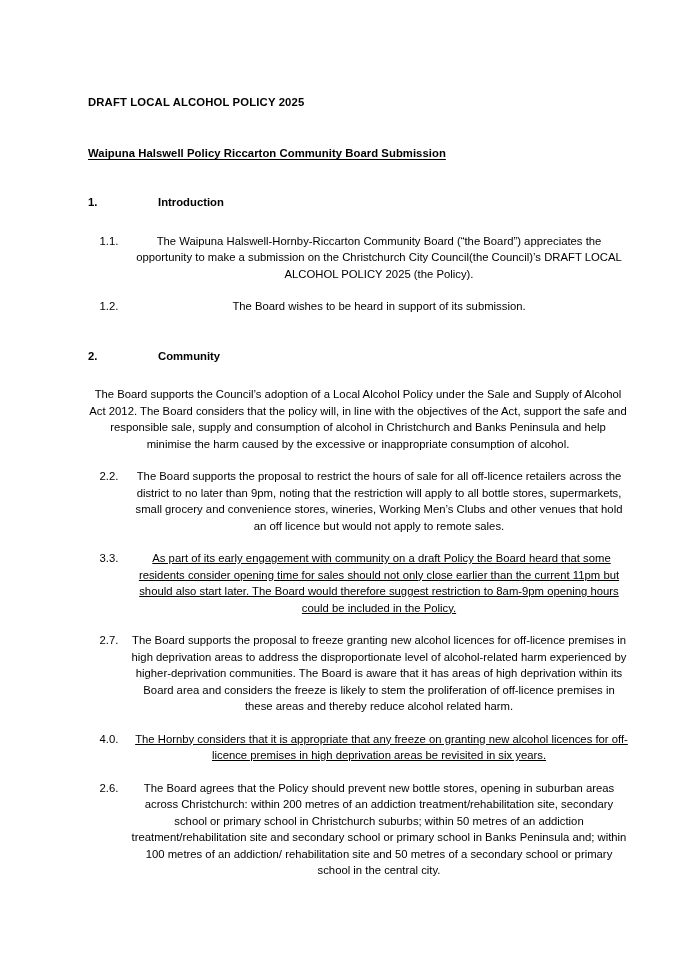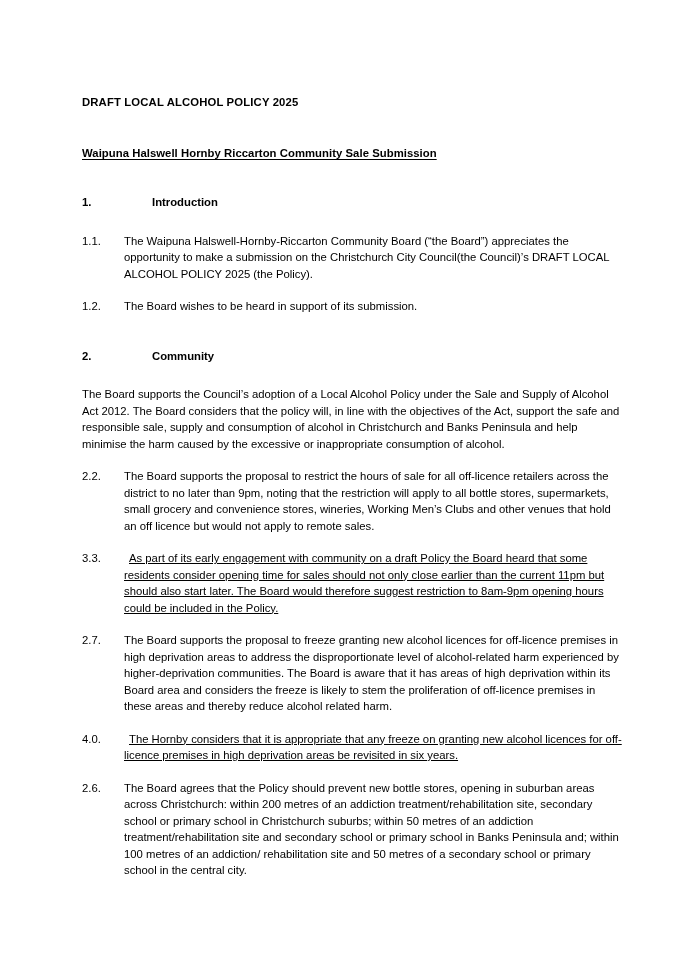--- a/index.html
+++ b/index.html
@@ -15,21 +15,21 @@
   .page {
     position: relative;
     width: 675px;
     height: 955px;
     background: #ffffff;
     box-sizing: border-box;
     overflow: hidden;
   }
   .doc-body {
     position: absolute;
-    left: 82px;
+    left: 88px;
     top: 94px;
     width: 540px;
   }
 
   
   .doc-title {
     font-size: 11.3px;
     font-weight: bold;
     letter-spacing: 0.15px;
     line-height: 16px;
@@ -64,21 +64,21 @@
     flex: 1 1 auto;
     margin-left: 28px;
   }
 
   
   .clause {
     display: flex;
     font-size: 11.3px;
     line-height: 16.5px;
     margin: 0;
-    text-align: left;
+    text-align: center;
   }
   .clause .num {
     width: 42px;
     flex: 0 0 42px;
     white-space: nowrap;
   }
   .clause .txt {
     flex: 1 1 auto;
     width: 498px;
   }
@@ -96,21 +96,21 @@
 <body>
 
 <div class="page">
   <div class="doc-body">
 
     <div class="doc-title">DRAFT LOCAL ALCOHOL POLICY 2025</div>
 
     <div class="spacer-title"></div>
 
     <div>
-      <span class="sub-title">Waipuna Halswell Hornby Riccarton Community Sale Submission</span>
+      <span class="sub-title">Waipuna Halswell Policy Riccarton Community Board Submission</span>
     </div>
 
     <div class="spacer-after-subtitle"></div>
 
     <div class="section-head">
       <span class="num">1.</span>
       <span class="ttl">Introduction</span>
     </div>
 
     <div class="gap-md"></div>

